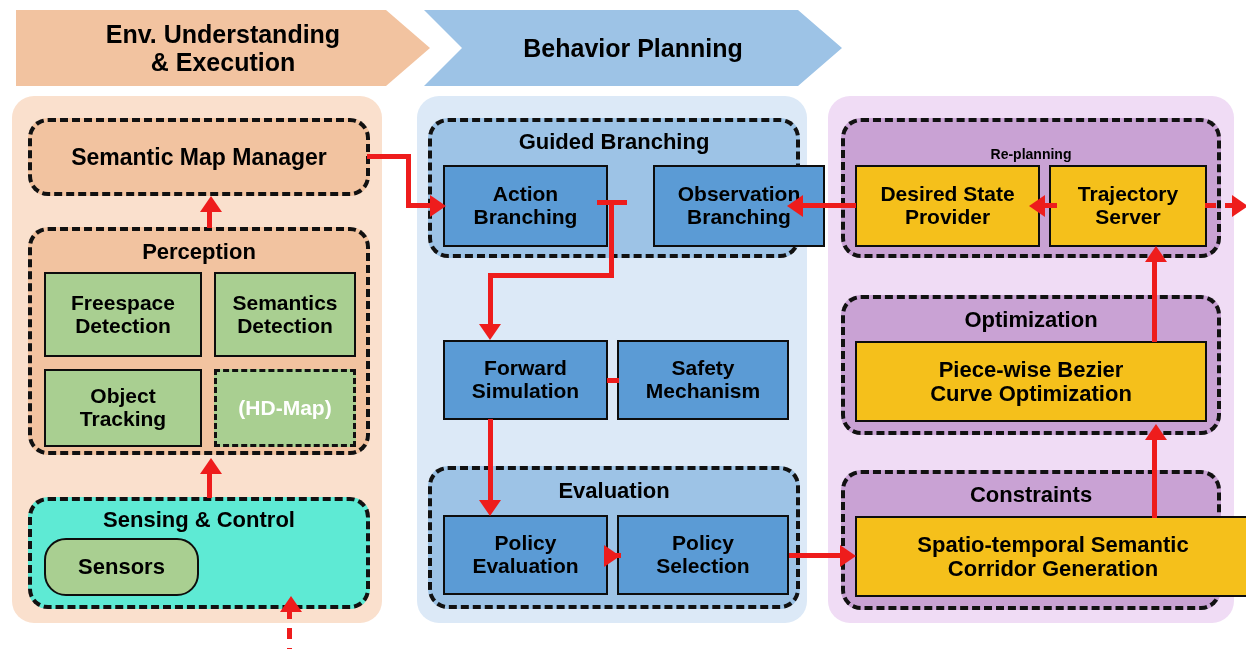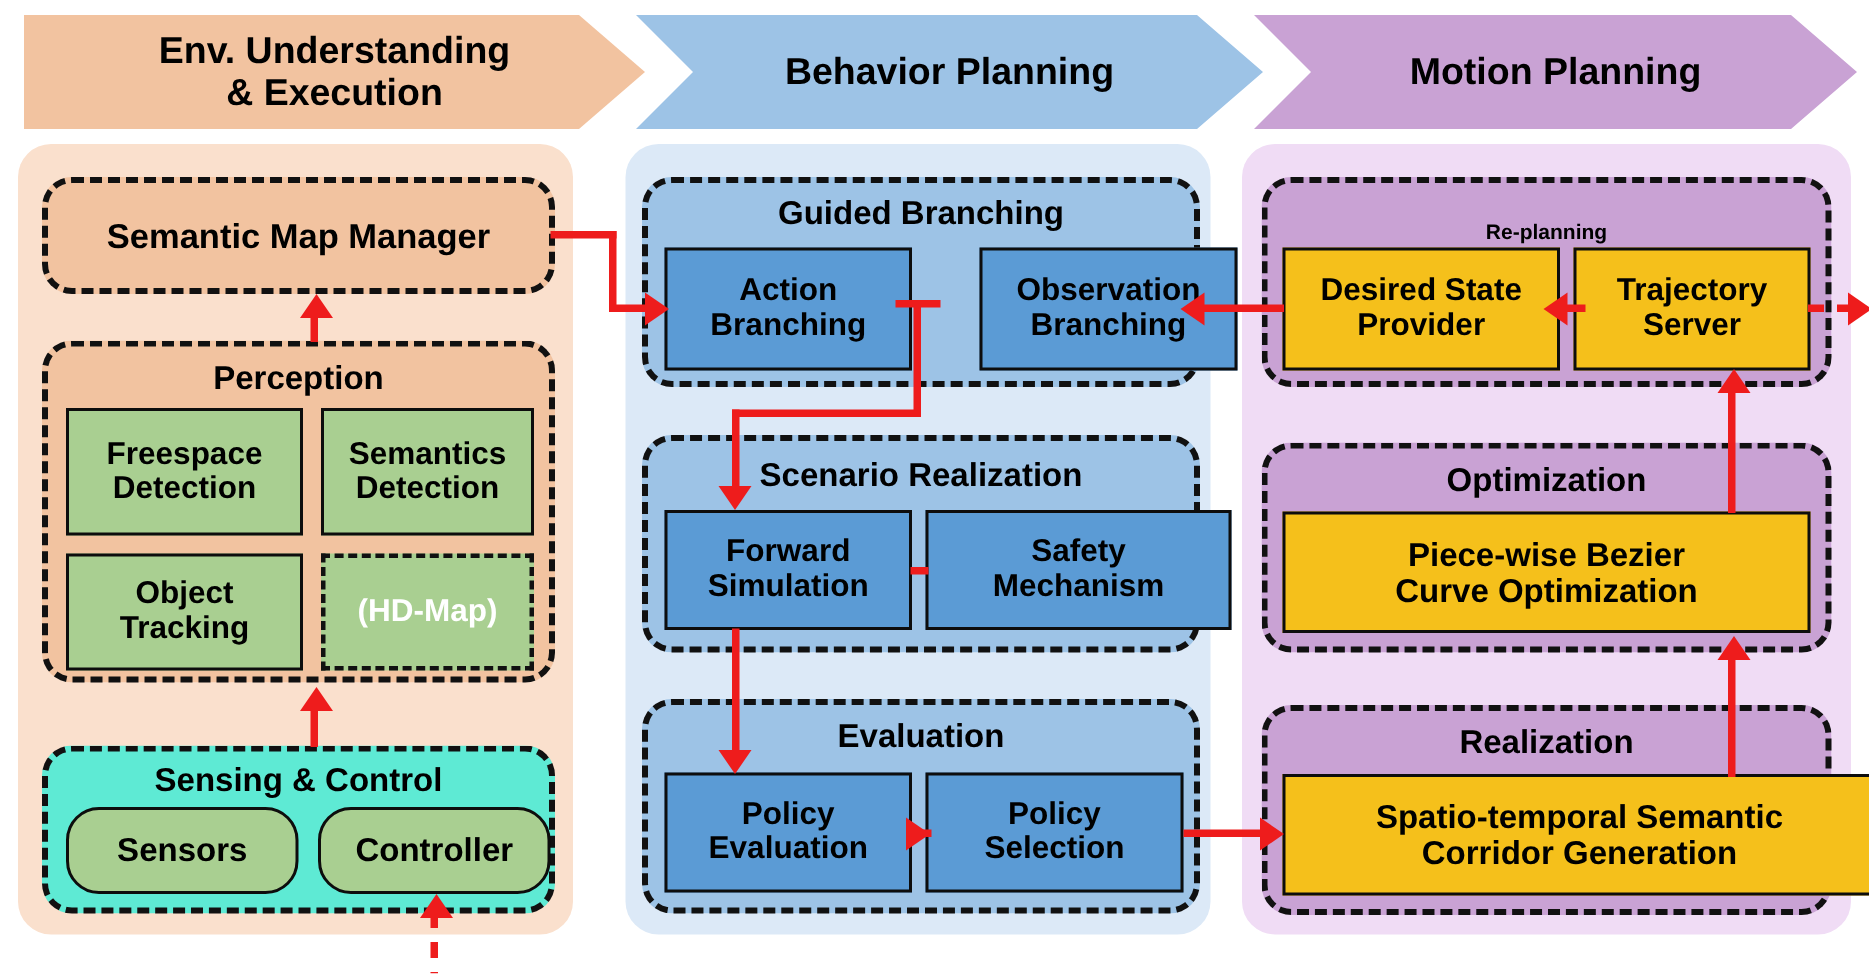--- a/index.html
+++ b/index.html
@@ -79,23 +79,20 @@
 
   <div class="banner" style="left:424px; top:10px; width:418px; height:76px; background:#9dc3e6; font-size:25px;">
     <span class="banner-label" style="white-space: pre-line;">Behavior Planning</span>
   </div>
 
   <div class="banner first" style="left:16px; top:10px; width:414px; height:76px; background:#f2c3a0; font-size:25px;">
     <span class="banner-label" style="white-space: pre-line;">Env. Understanding
 &amp; Execution</span>
   </div>
 
-  <div class="banner" style="left:836px; top:10px; width:402px; height:76px; background:#c9a2d4; font-size:25px;">
-    <span class="banner-label" style="white-space: pre-line;">Motion Planning</span>
-  </div>
 
   <div class="panel" style="left:12px; top:96px; width:370px; height:527px; background:#fae0cd;"></div>
   <div class="panel" style="left:417px; top:96px; width:390px; height:527px; background:#dce9f7;"></div>
   <div class="panel" style="left:828px; top:96px; width:406px; height:527px; background:#f0dcf5;"></div>
 
   <div class="group" style="left:28px; top:118px; width:342px; height:78px; background:#f2c3a0;">
   </div>
   <div class="node peach" style="left:40px; top:128px; width:318px; height:58px; border:none; background:transparent; font-size:23px;">Semantic Map Manager</div>
 
   <div class="group" style="left:28px; top:227px; width:342px; height:228px; background:#f2c3a0;">
@@ -106,36 +103,32 @@
   <div class="node green" style="left:214px; top:272px; width:142px; height:85px; font-size:21px;">Semantics
 Detection</div>
   <div class="node green" style="left:44px; top:369px; width:158px; height:78px; font-size:21px;">Object
 Tracking</div>
   <div class="node ghost" style="left:214px; top:369px; width:142px; height:78px; font-size:21px;">(HD-Map)</div>
 
   <div class="group" style="left:28px; top:497px; width:342px; height:112px; background:#5eead4;">
     <div class="group-title" style="top:6px; font-size:22px;">Sensing &amp; Control</div>
   </div>
   <div class="node green pill" style="left:44px; top:538px; width:155px; height:58px; font-size:22px;">Sensors</div>
-  <div class="node green pill" style="left:212px; top:538px; width:155px; height:58px; font-size:22px;">Controller</div>
 
   <div class="group" style="left:428px; top:118px; width:372px; height:140px; background:#9dc3e6;">
     <div class="group-title" style="top:7px; font-size:22px;">Guided Branching</div>
   </div>
   <div class="node blue" style="left:443px; top:165px; width:165px; height:82px; font-size:21px;">Action
 Branching</div>
   <div class="node blue" style="left:617px; top:165px; width:172px; height:82px; font-size:21px;margin-left:36px;">Observation
 Branching</div>
 
-  <div class="group" style="left:428px; top:290px; width:372px; height:145px; background:#9dc3e6;">
-    <div class="group-title" style="top:10px; font-size:22px;">Scenario Realization</div>
-  </div>
   <div class="node blue" style="left:443px; top:340px; width:165px; height:80px; font-size:21px;">Forward
 Simulation</div>
-  <div class="node blue" style="left:617px; top:340px; width:204px; height:80px; font-size:21px;">Safety
+  <div class="node blue" style="left:617px; top:340px; width:172px; height:80px; font-size:21px;">Safety
 Mechanism</div>
 
   <div class="group" style="left:428px; top:466px; width:372px; height:143px; background:#9dc3e6;">
     <div class="group-title" style="top:8px; font-size:22px;">Evaluation</div>
   </div>
   <div class="node blue" style="left:443px; top:515px; width:165px; height:80px; font-size:21px;">Policy
 Evaluation</div>
   <div class="node blue" style="left:617px; top:515px; width:172px; height:80px; font-size:21px;">Policy
 Selection</div>
 
@@ -147,21 +140,21 @@
   <div class="node yellow" style="left:1049px; top:165px; width:158px; height:82px; font-size:21px;">Trajectory
 Server</div>
 
   <div class="group" style="left:841px; top:295px; width:380px; height:140px; background:#c9a2d4;">
     <div class="group-title" style="top:8px; font-size:22px;">Optimization</div>
   </div>
   <div class="node yellow" style="left:855px; top:341px; width:352px; height:81px; font-size:22px;">Piece-wise Bezier
 Curve Optimization</div>
 
   <div class="group" style="left:841px; top:470px; width:380px; height:140px; background:#c9a2d4;">
-    <div class="group-title" style="top:8px; font-size:22px;">Realization</div>
+    <div class="group-title" style="top:8px; font-size:22px;">Constraints</div>
   </div>
   <div class="node yellow" style="left:855px; top:516px; width:396px; height:81px; font-size:22px;">Spatio-temporal Semantic
 Corridor Generation</div>
 
   <div class="conn v" style="left:207px; top:206px; height:22px;"></div>
   <div class="arrow up" style="left:200px; top:196px;"></div>
 
   <div class="conn v" style="left:207px; top:468px; height:30px;"></div>
   <div class="arrow up" style="left:200px; top:458px;"></div>
 

